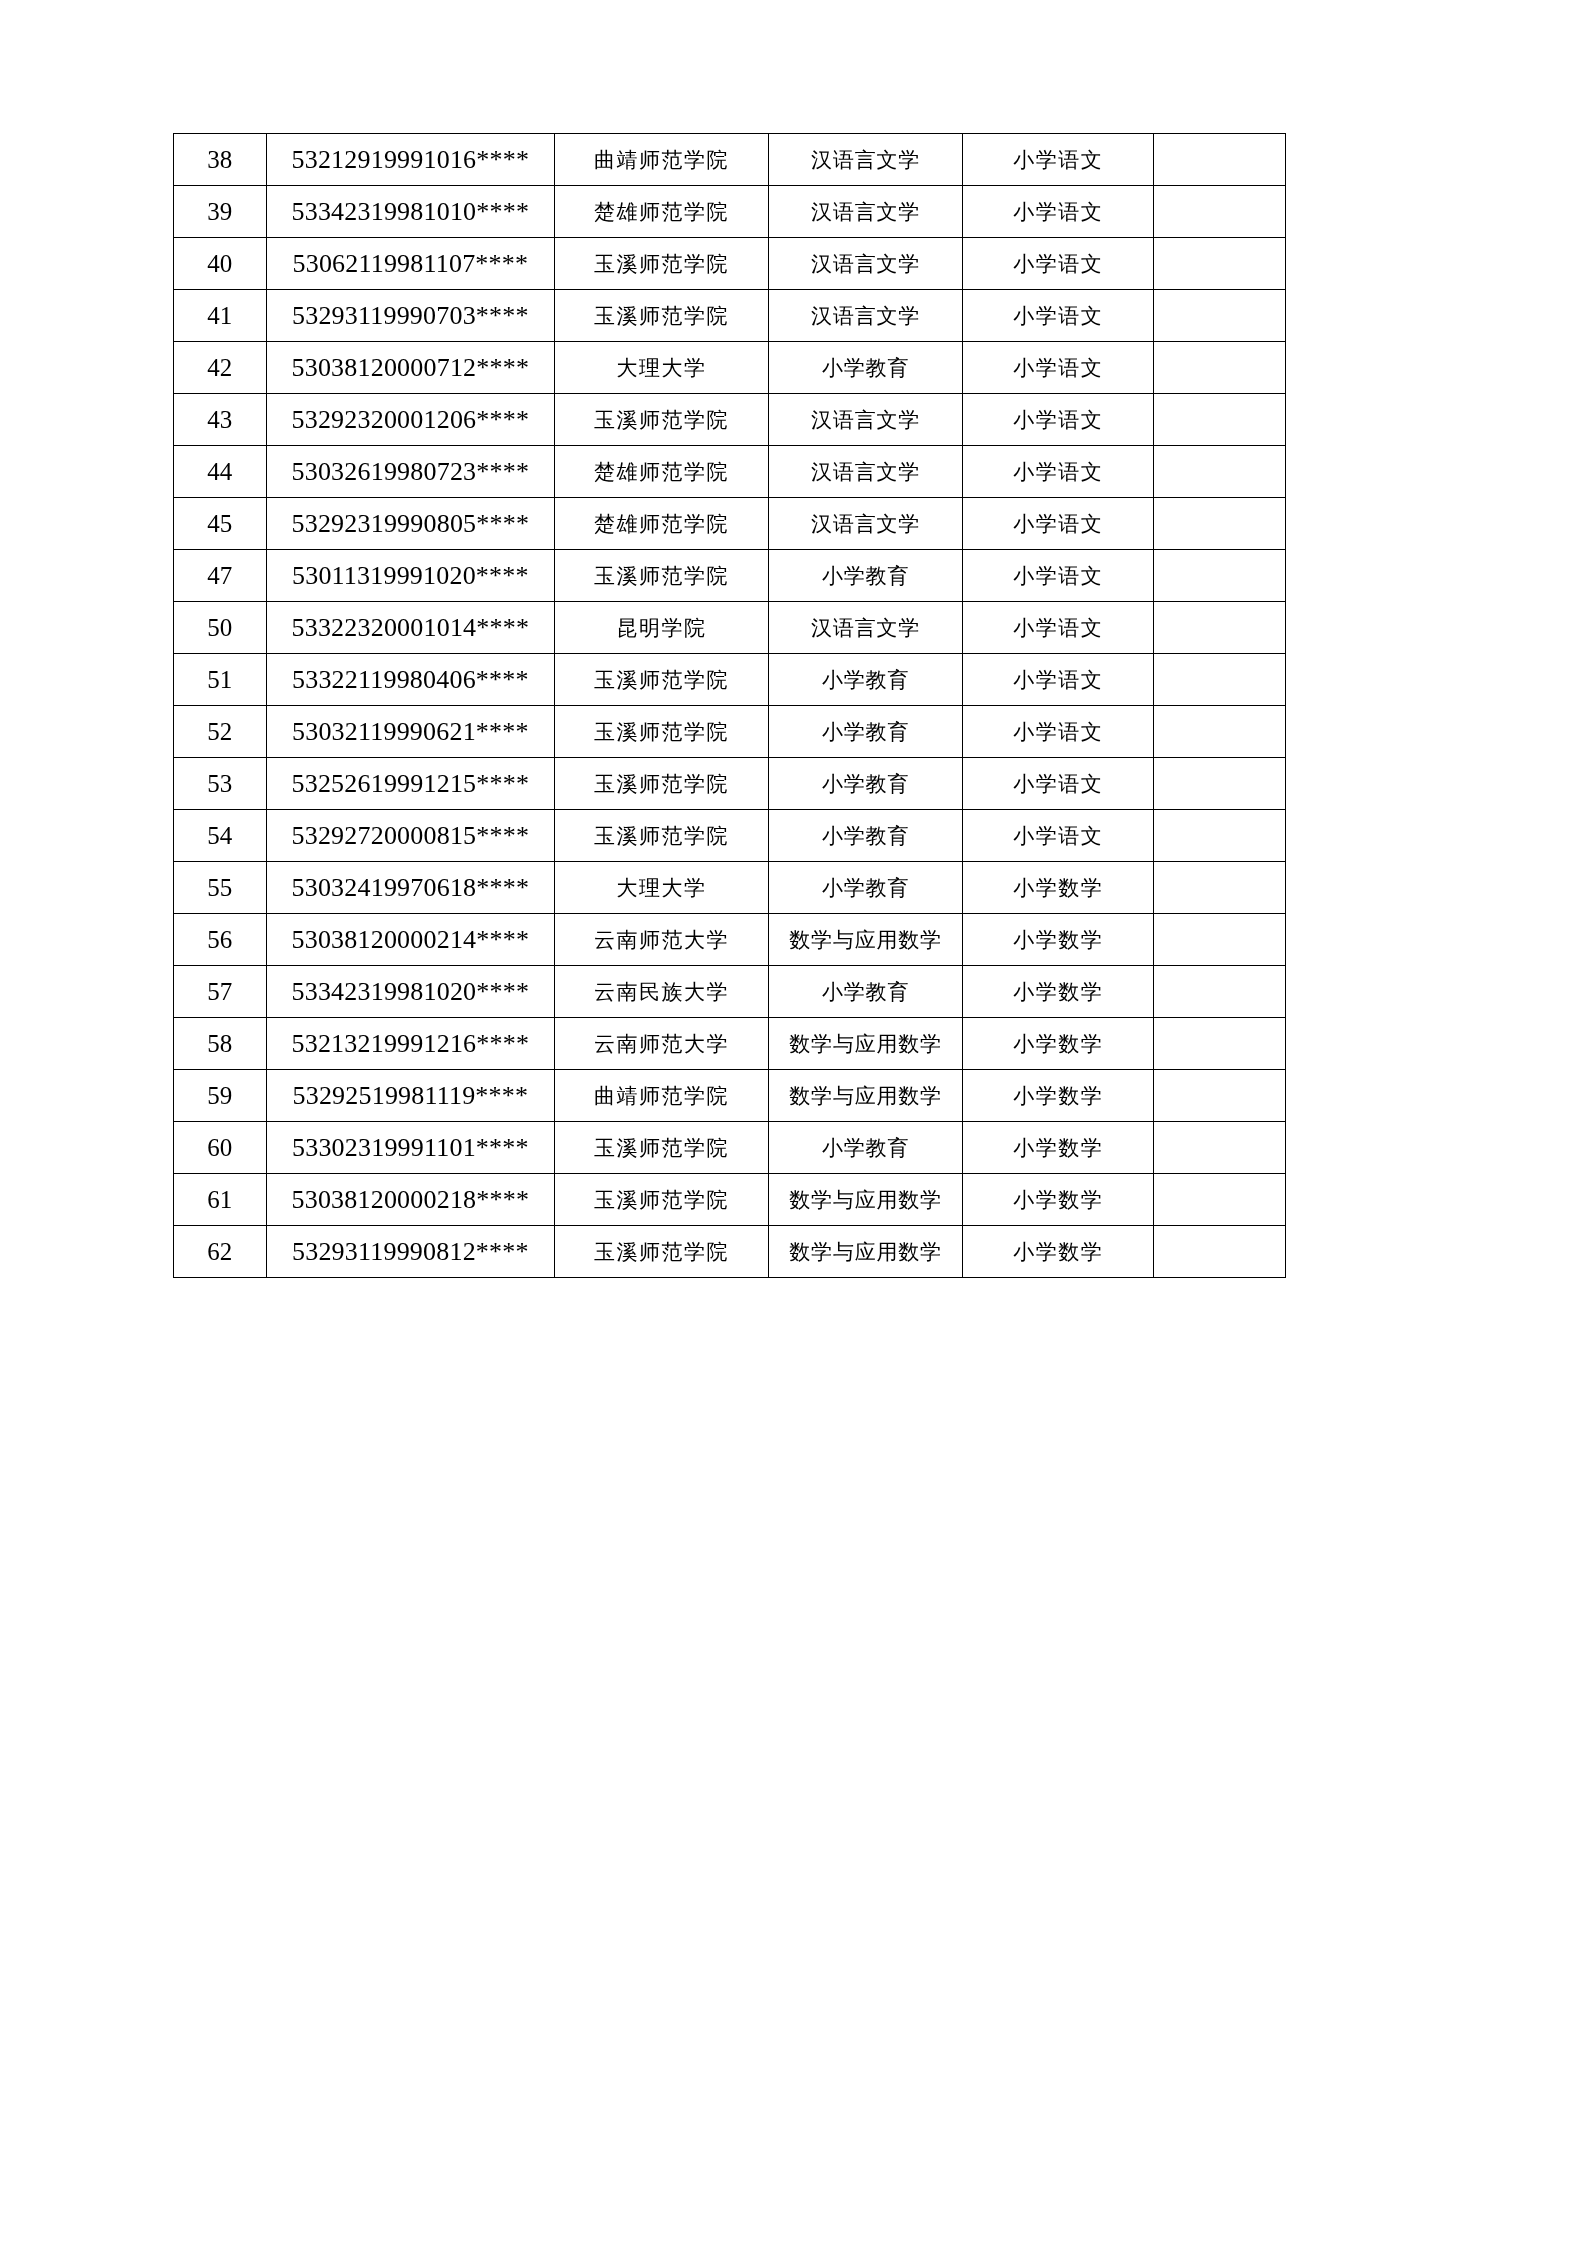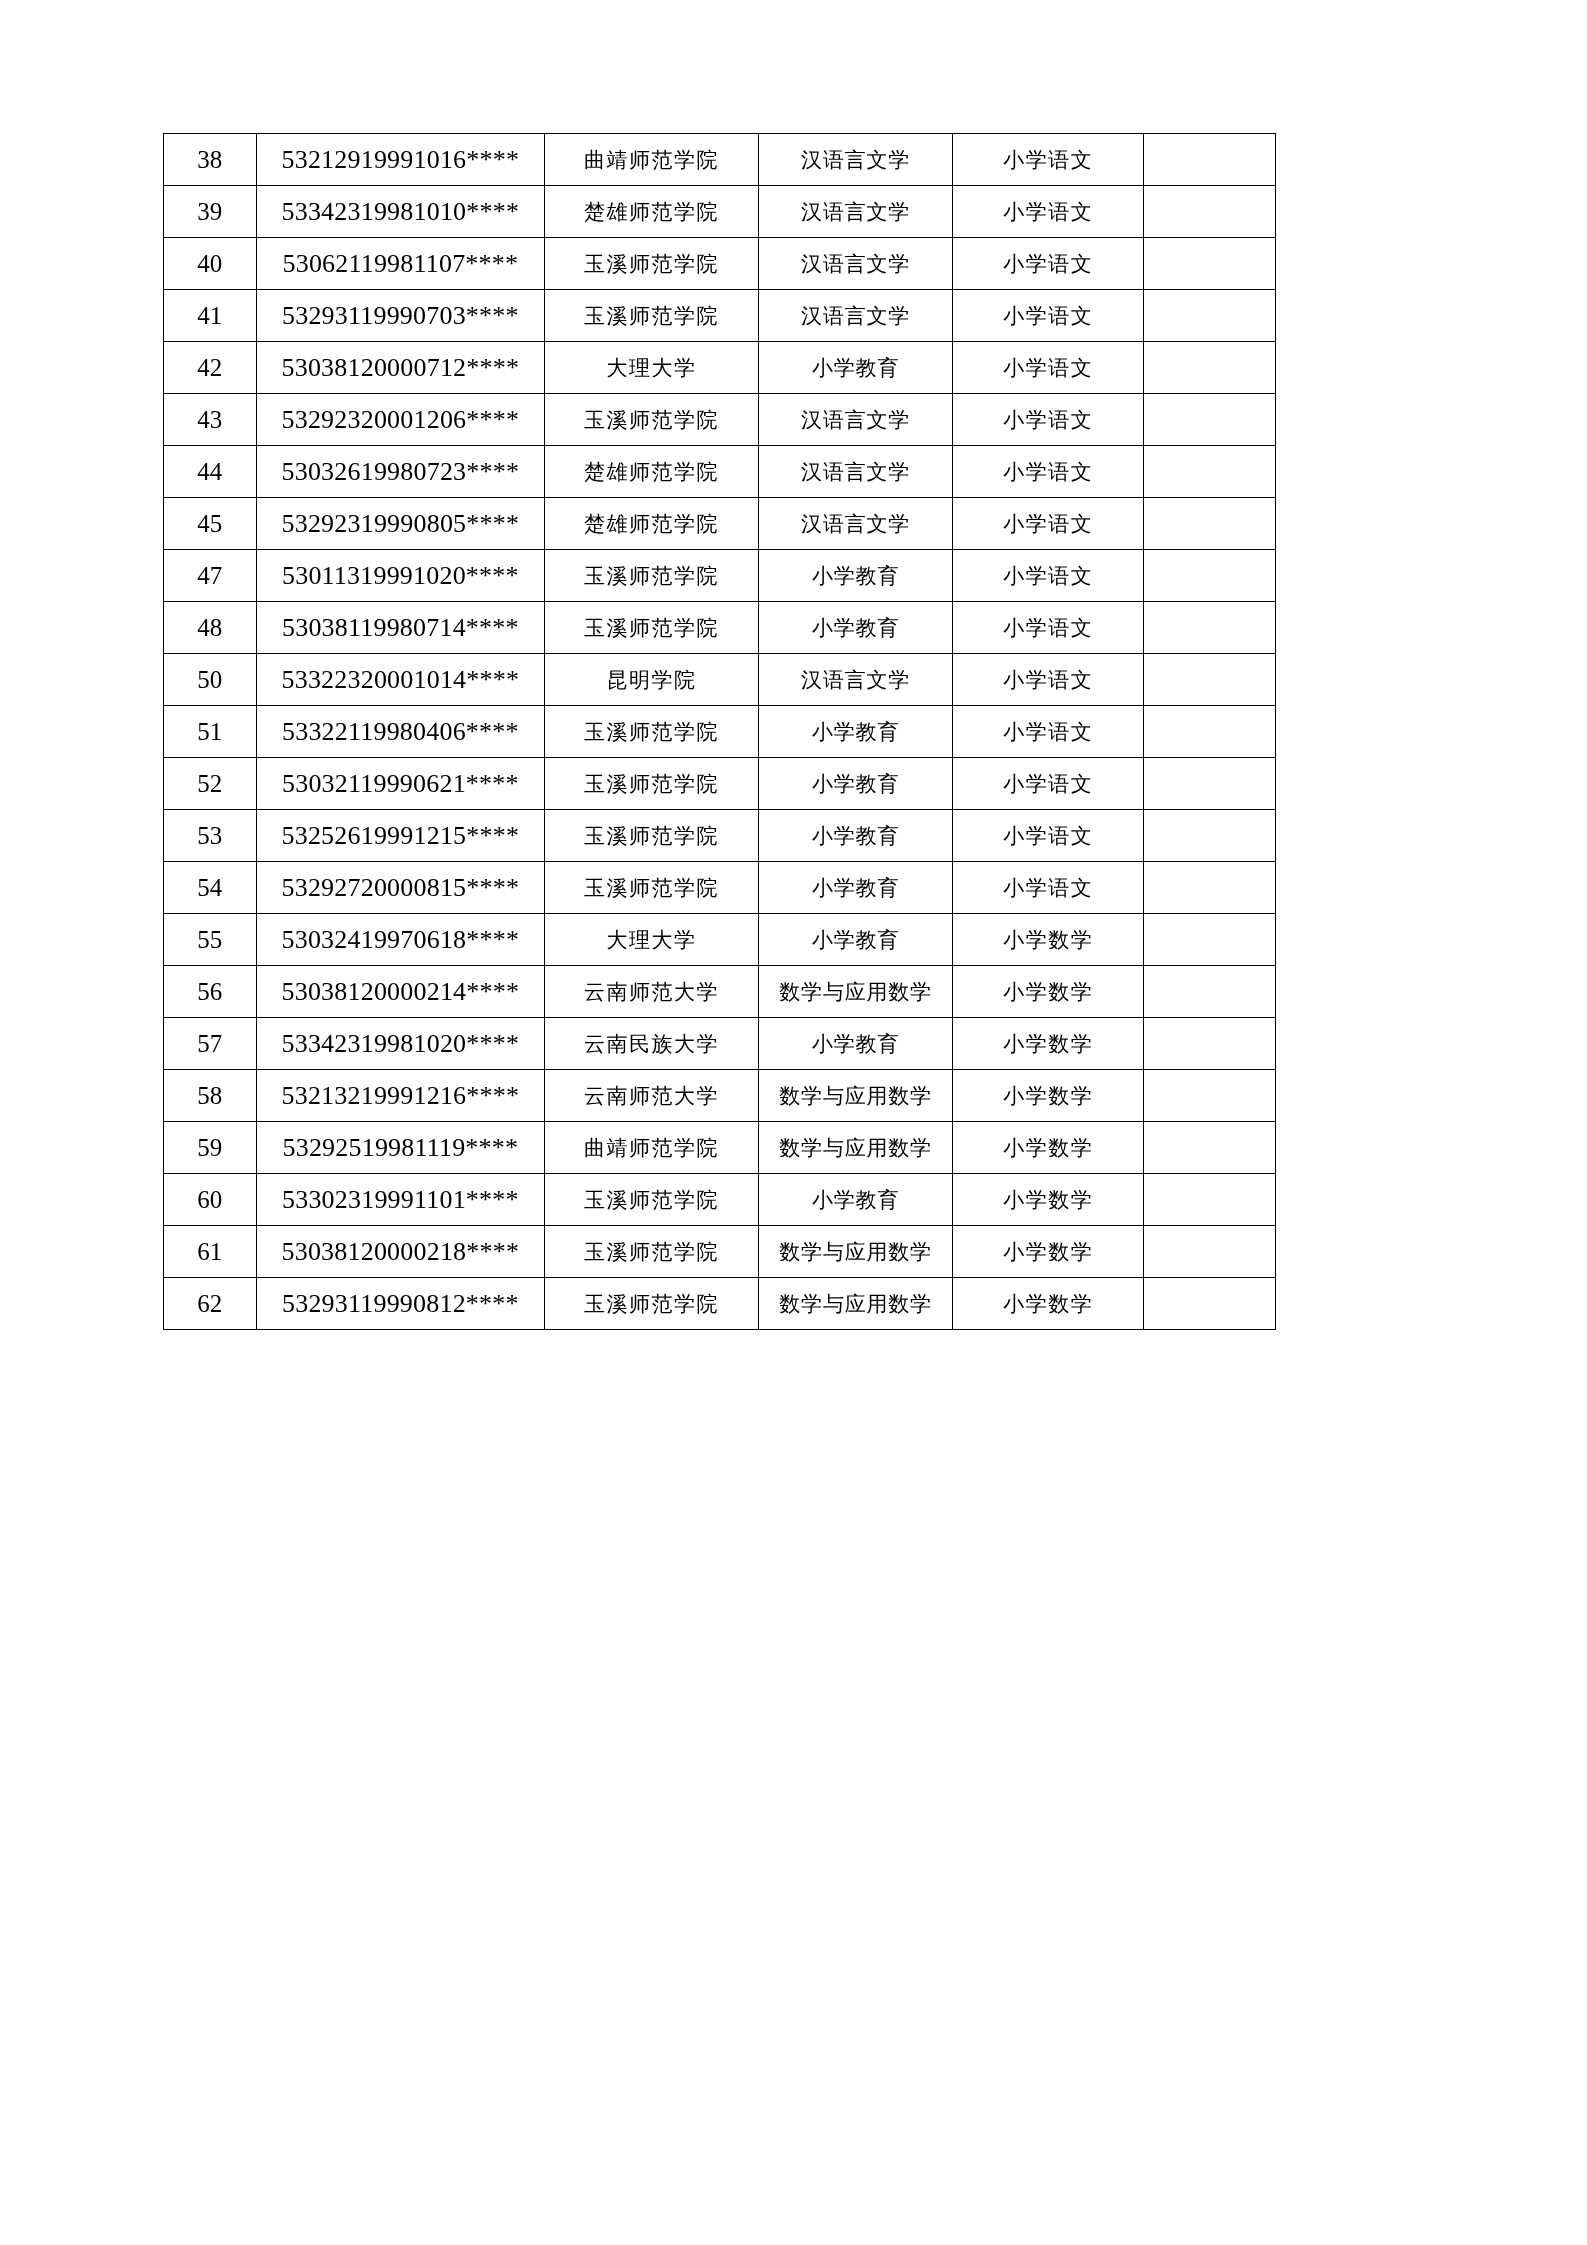--- a/index.html
+++ b/index.html
@@ -16,21 +16,21 @@
   }
   .page {
     width: 1587px;
     height: 2245px;
     box-sizing: border-box;
     position: relative;
     background: #ffffff;
   }
   .table-wrap {
     position: absolute;
-    left: 163px;
+    left: 173px;
     top: 133px;
     width: 1113px;
   }
   table.roster {
     border-collapse: collapse;
     width: 1113px;
     table-layout: fixed;
     background: #ffffff;
   }
   table.roster td {
@@ -155,28 +155,20 @@
           </tr>
           <tr>
             <td class="cell-index">47</td>
             <td class="cell-id">53011319991020****</td>
             <td class="cell-univ">玉溪师范学院</td>
             <td class="cell-major">小学教育</td>
             <td class="cell-subject">小学语文</td>
             <td class="cell-blank"></td>
           </tr>
           <tr>
-            <td class="cell-index">48</td>
-            <td class="cell-id">53038119980714****</td>
-            <td class="cell-univ">玉溪师范学院</td>
-            <td class="cell-major">小学教育</td>
-            <td class="cell-subject">小学语文</td>
-            <td class="cell-blank"></td>
-          </tr>
-          <tr>
             <td class="cell-index">50</td>
             <td class="cell-id">53322320001014****</td>
             <td class="cell-univ">昆明学院</td>
             <td class="cell-major">汉语言文学</td>
             <td class="cell-subject">小学语文</td>
             <td class="cell-blank"></td>
           </tr>
           <tr>
             <td class="cell-index">51</td>
             <td class="cell-id">53322119980406****</td>

